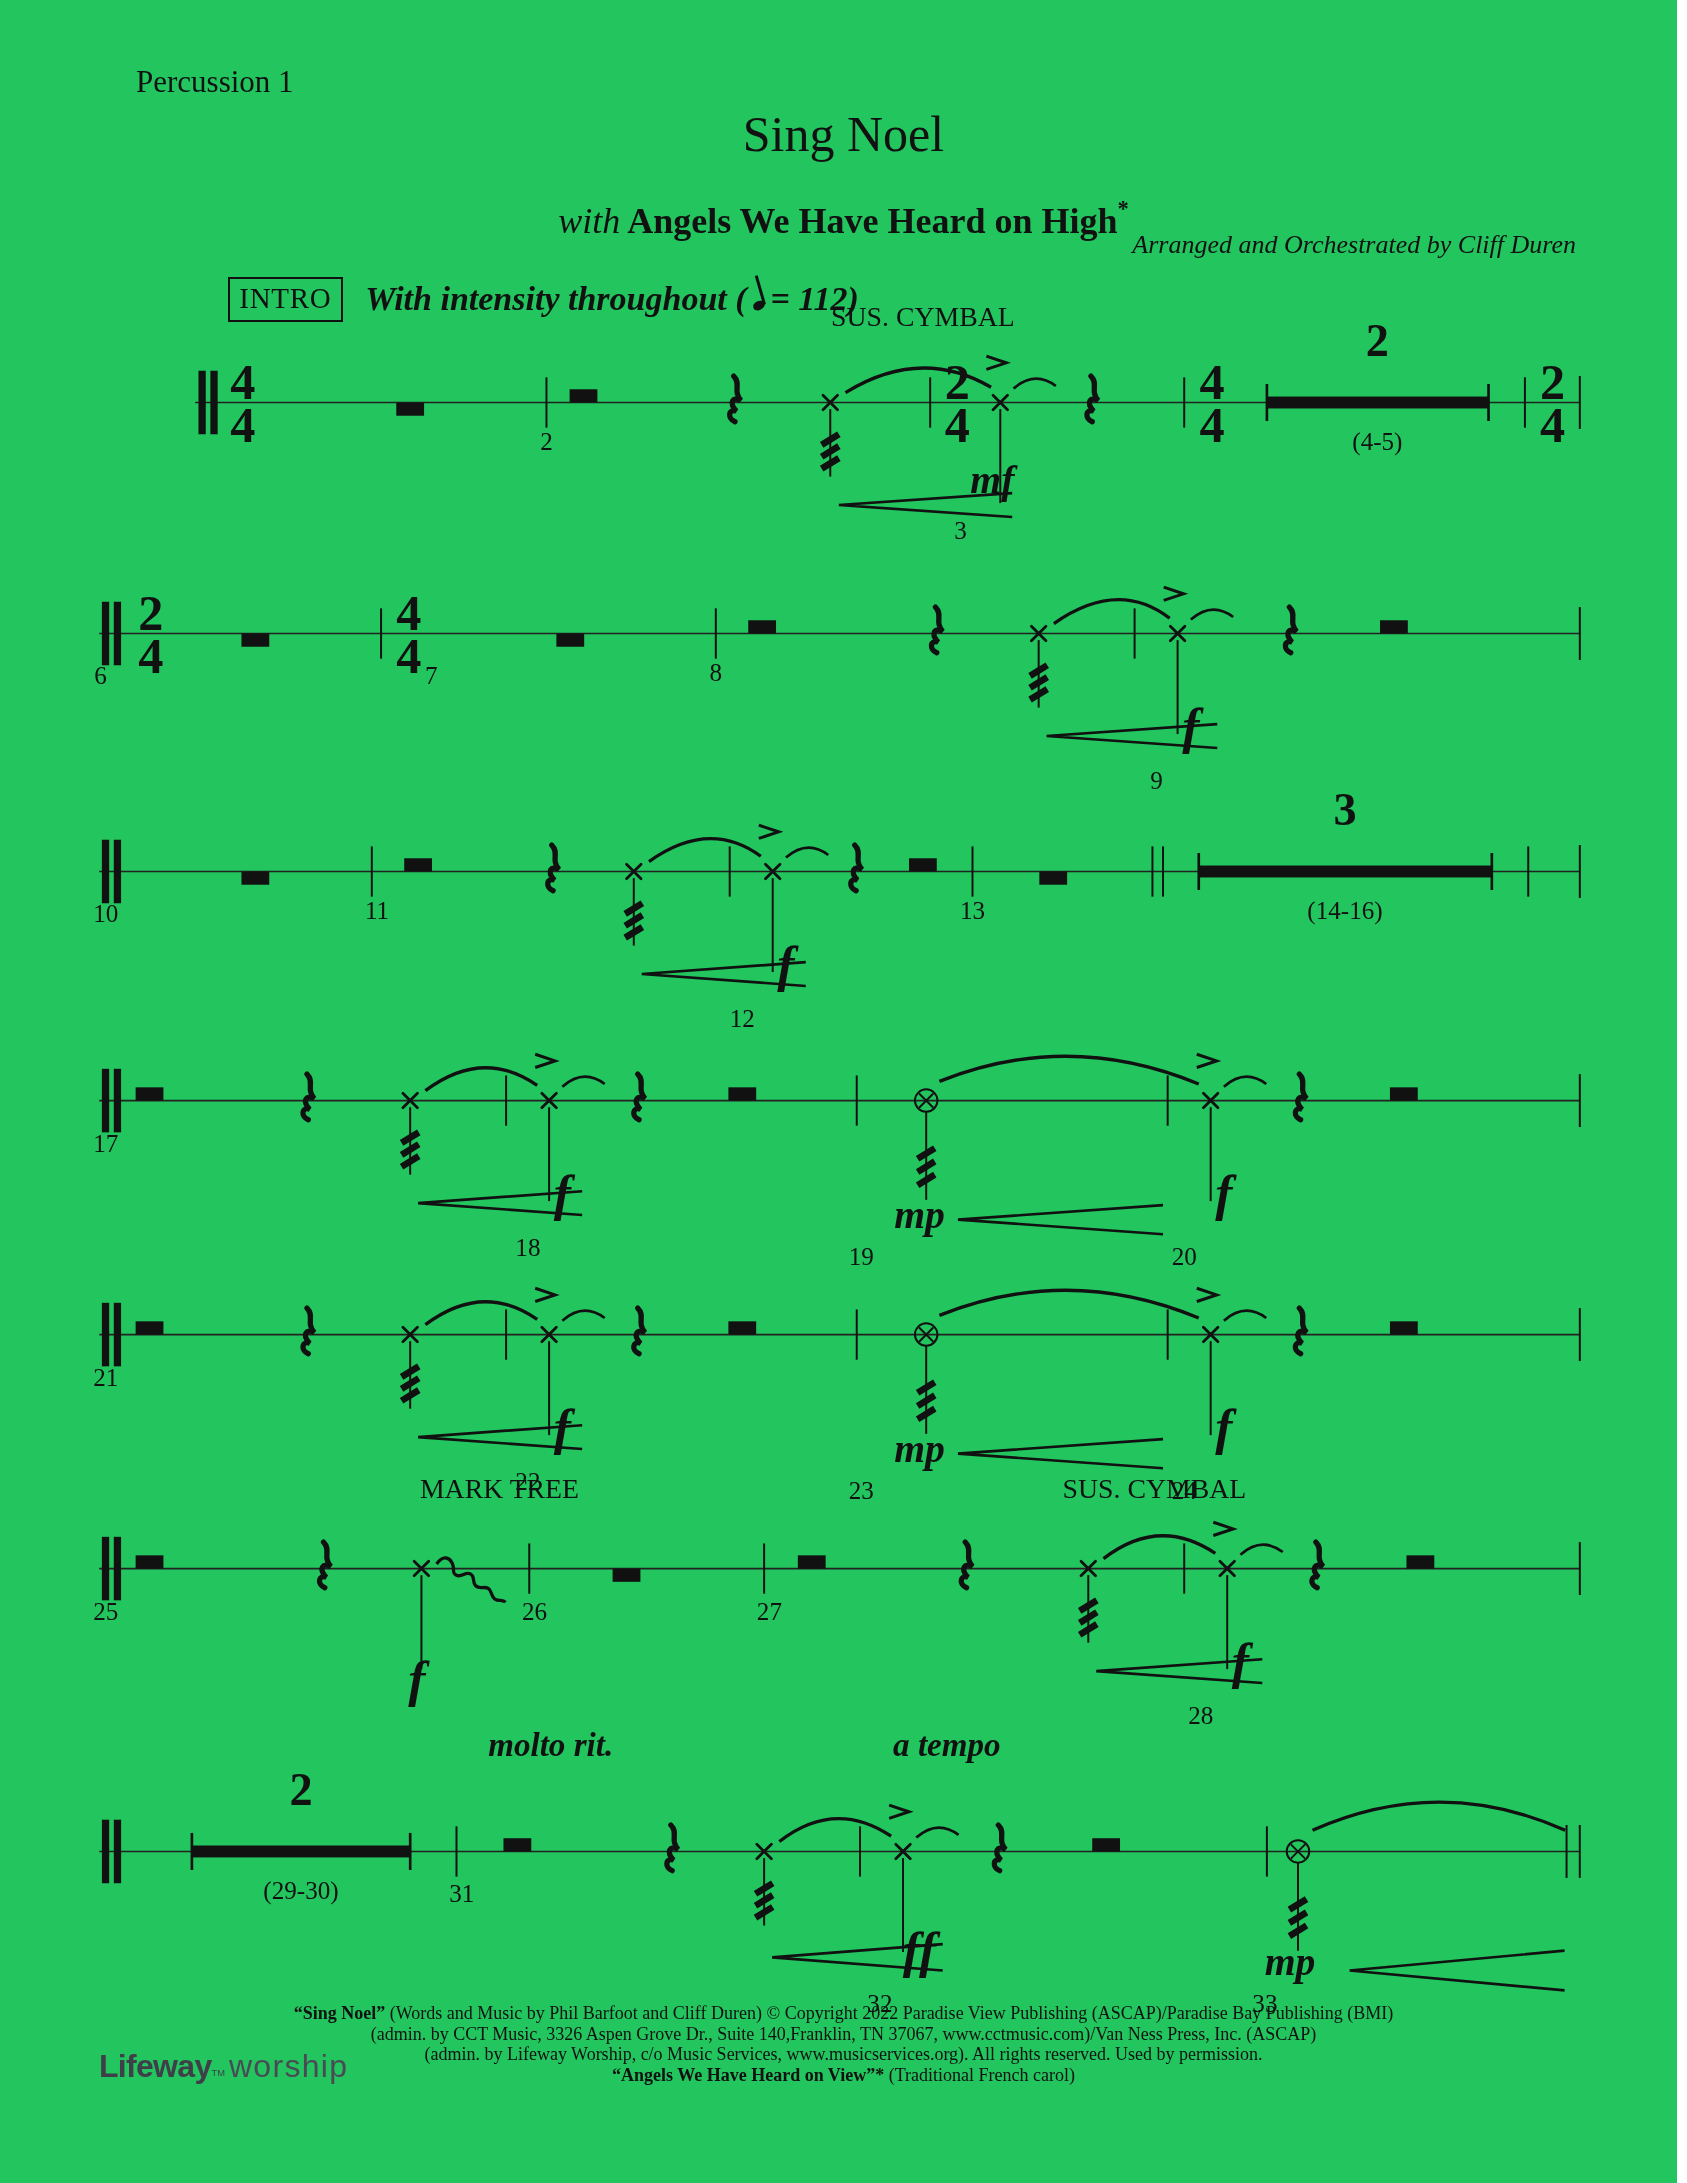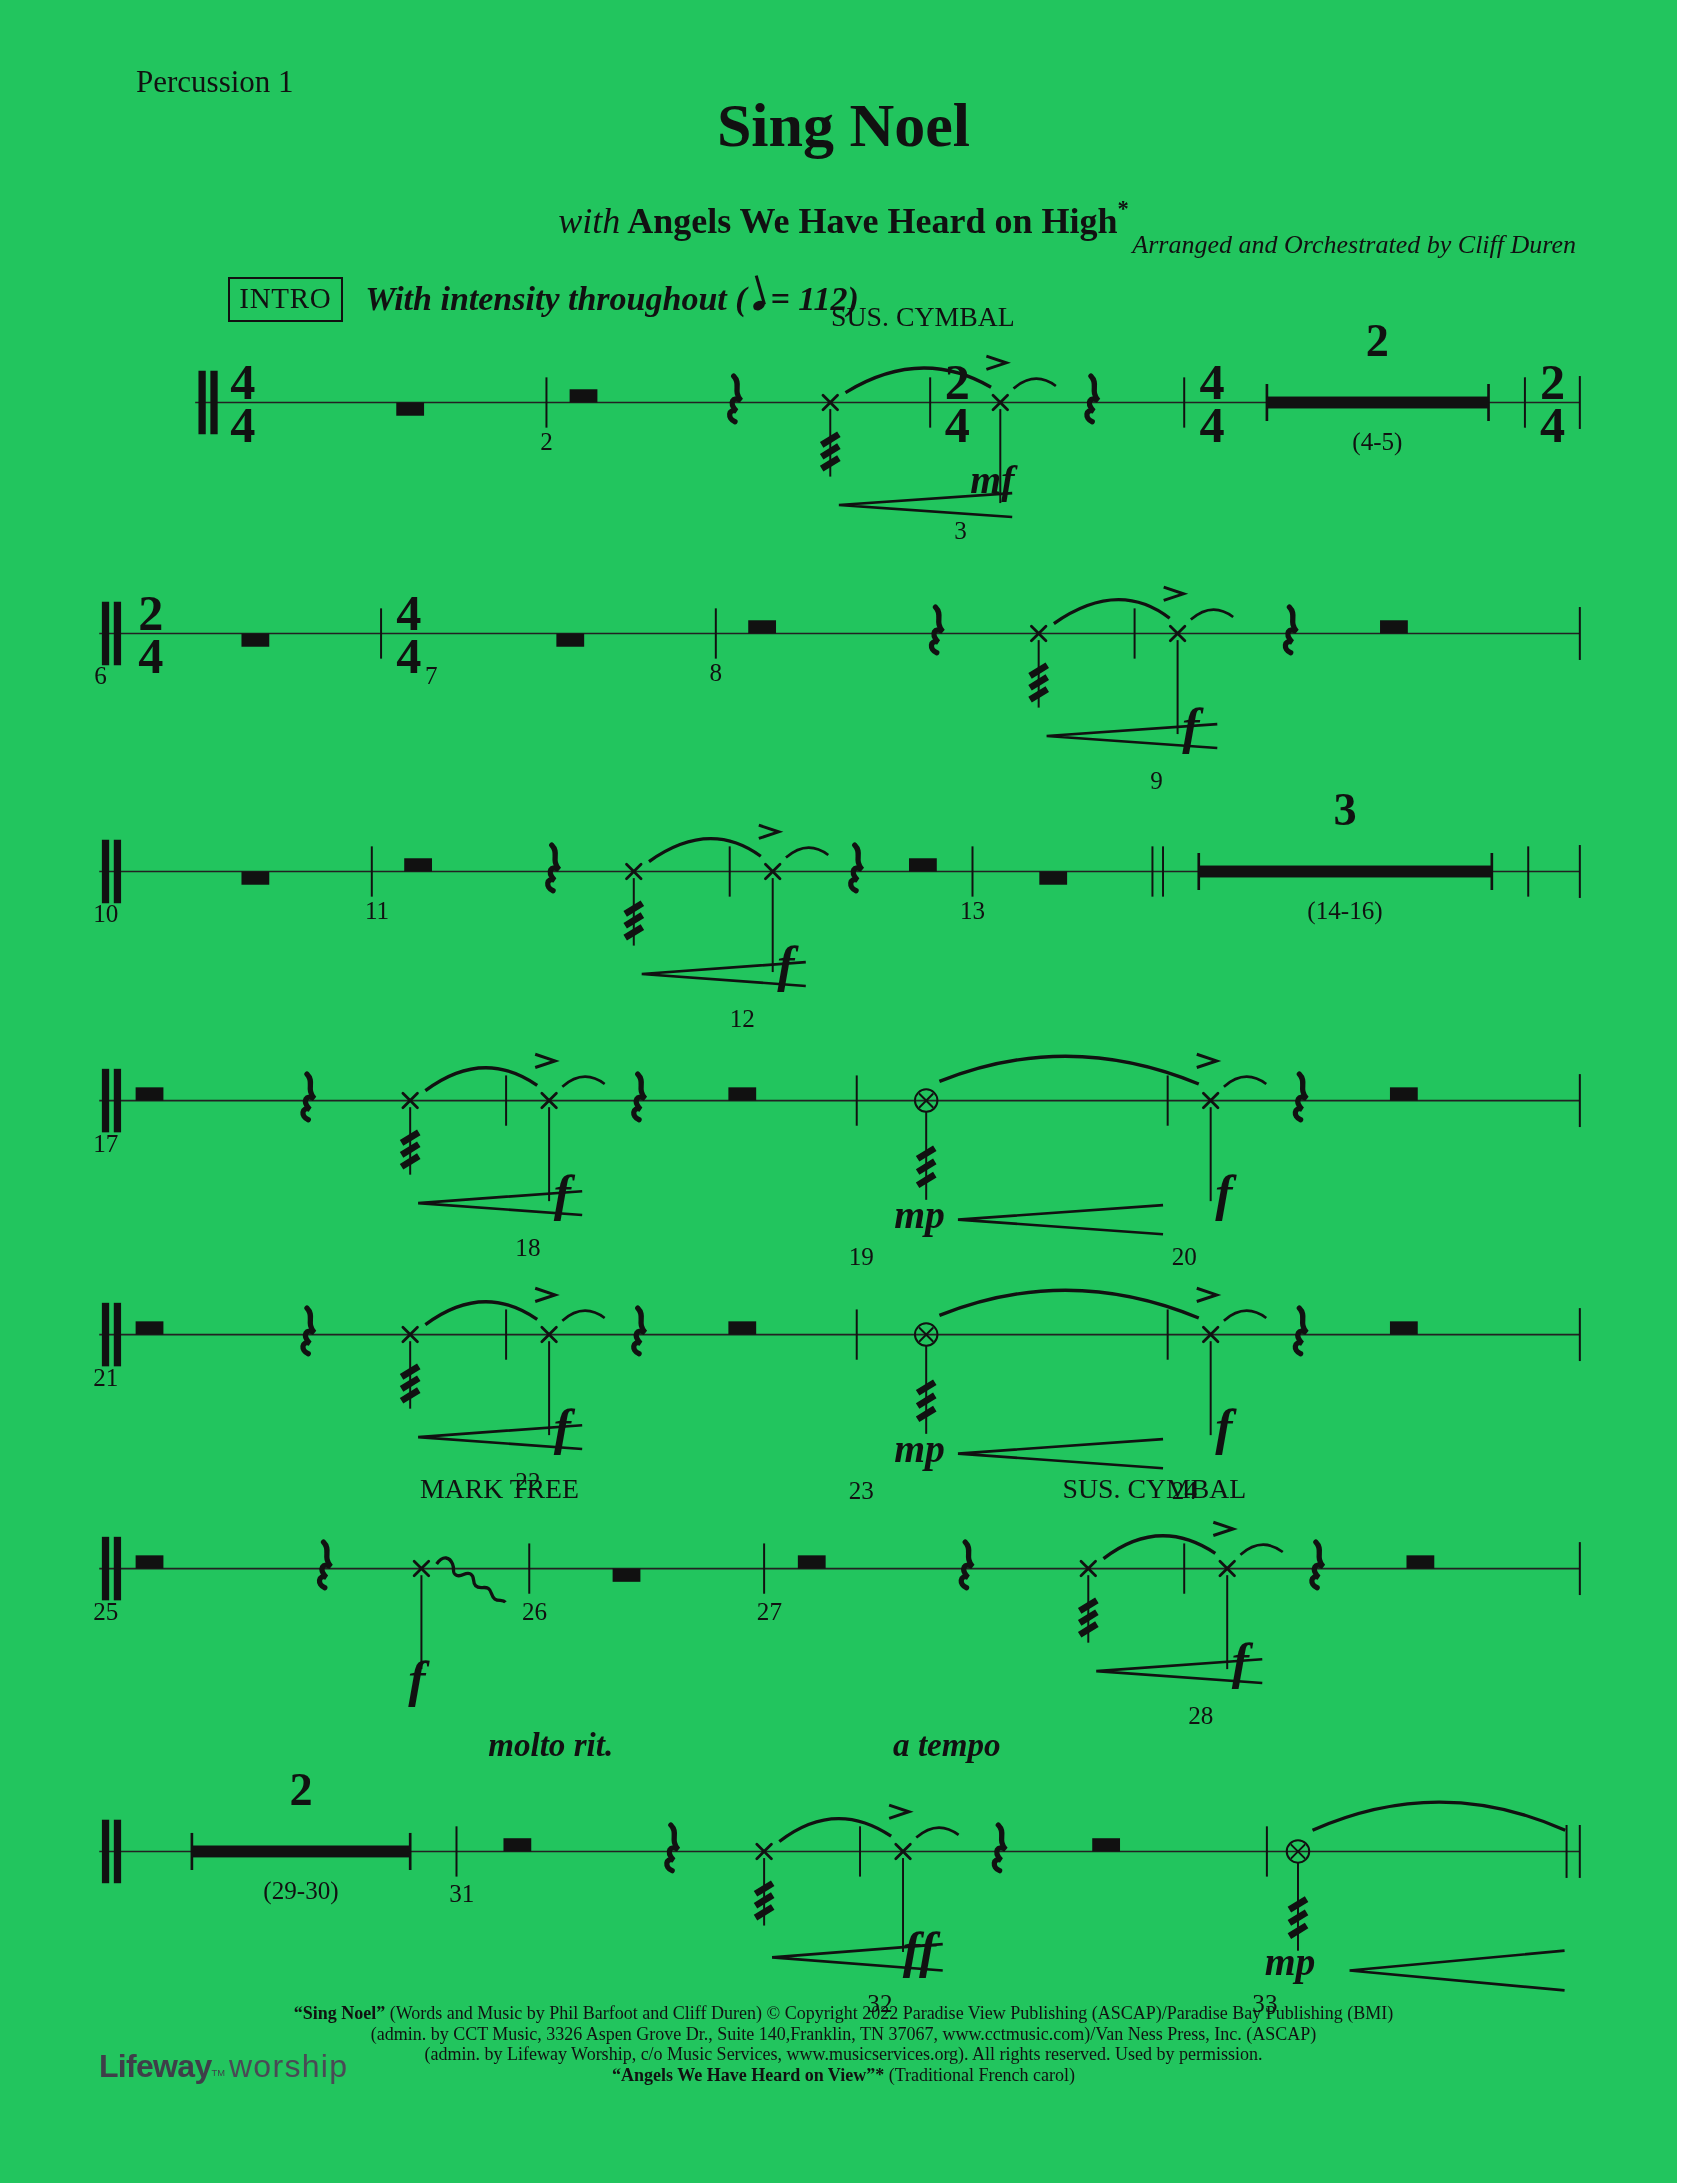--- a/index.html
+++ b/index.html
@@ -2,21 +2,21 @@
 <html style="font-size:10.6px"><head>
 <meta charset="utf-8">
 <style>
   html,body{margin:0;padding:0;background:#fff;}
   #page{position:relative;width:1677px;height:2183px;background:#22c55e;overflow:hidden;
         font-family:"Liberation Serif", serif;color:#111;}
   .abs{position:absolute;}
   .ctr{left:0;width:1687px;text-align:center;}
   .part-name{top:64px;left:136px;font-size:31px;}
   .collection{top:86px;font-size:30px;letter-spacing:0.7px;}
-  .title{top:90px;font-size:62px;font-weight:bold;}
+  .title{top:105px;font-size:50px;font-weight:normal;}
   .subtitle{top:196px;font-size:36px;font-weight:bold;}
   .subtitle .w{font-weight:normal;font-style:italic;}
   .subtitle .star{font-size:22.5px;vertical-align:17px;}
   .credits{top:130px;right:101px;text-align:right;font-size:26px;font-weight:bold;line-height:31px;}
   .arranger{top:230px;right:101px;text-align:right;font-size:26px;font-style:italic;}
   .introrow{top:277px;left:204px;display:flex;align-items:center;padding-left:24px;}
   .intro-box{border:2px solid #111;padding:2.6px 9.3px 5.3px 9.3px;font-size:29px;letter-spacing:0.7px;}
   .tempo-text{margin-left:22.5px;font-size:34px;font-style:italic;font-weight:bold;}
   .qnote{position:relative;display:inline-block;width:12px;height:8.6px;background:#111;
          border-radius:55% 45% 60% 40%;transform:rotate(-16deg);margin:0 5.3px 1.3px 6.6px;}

